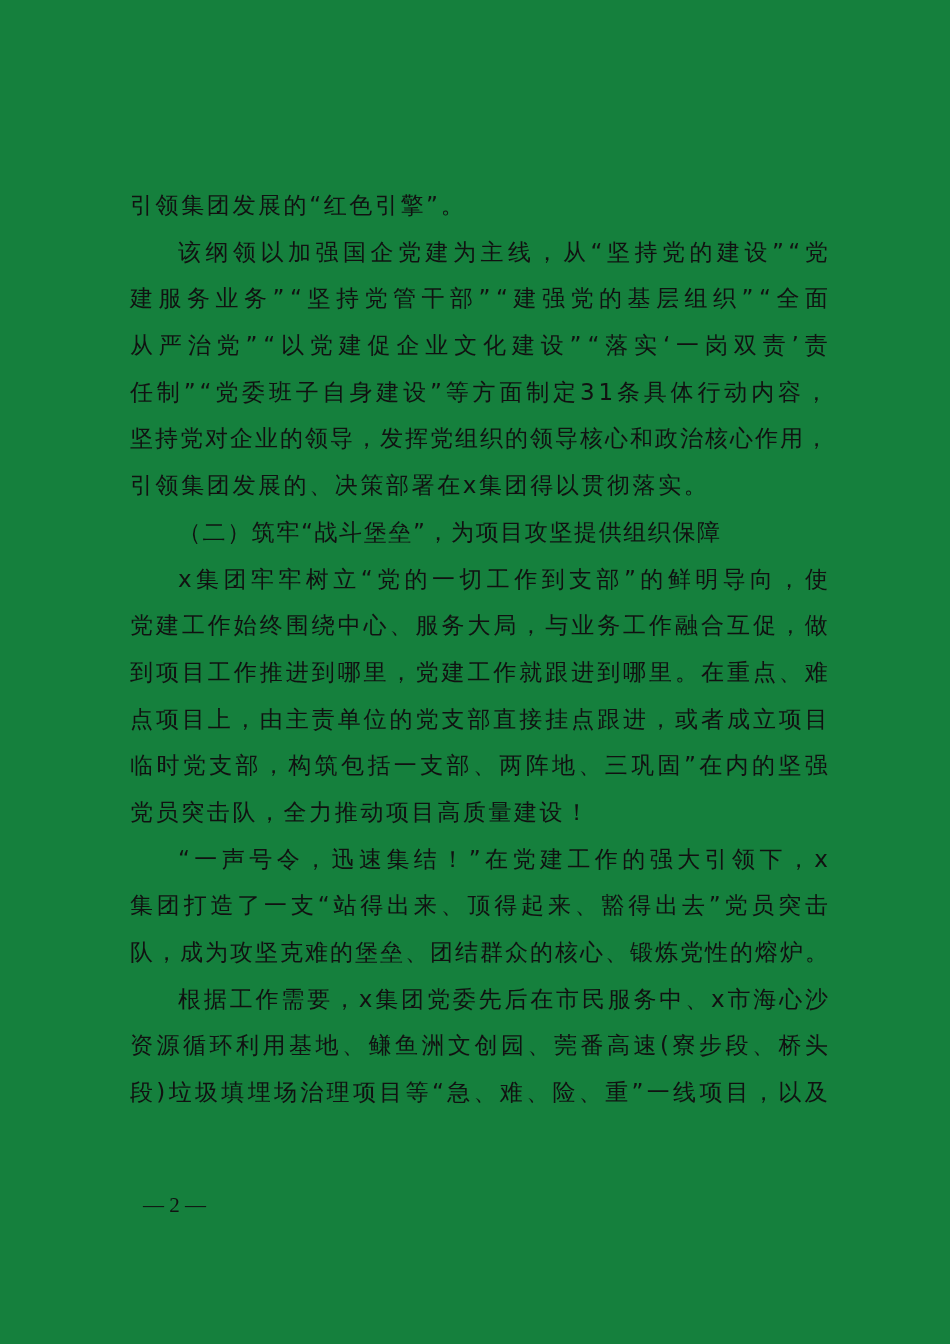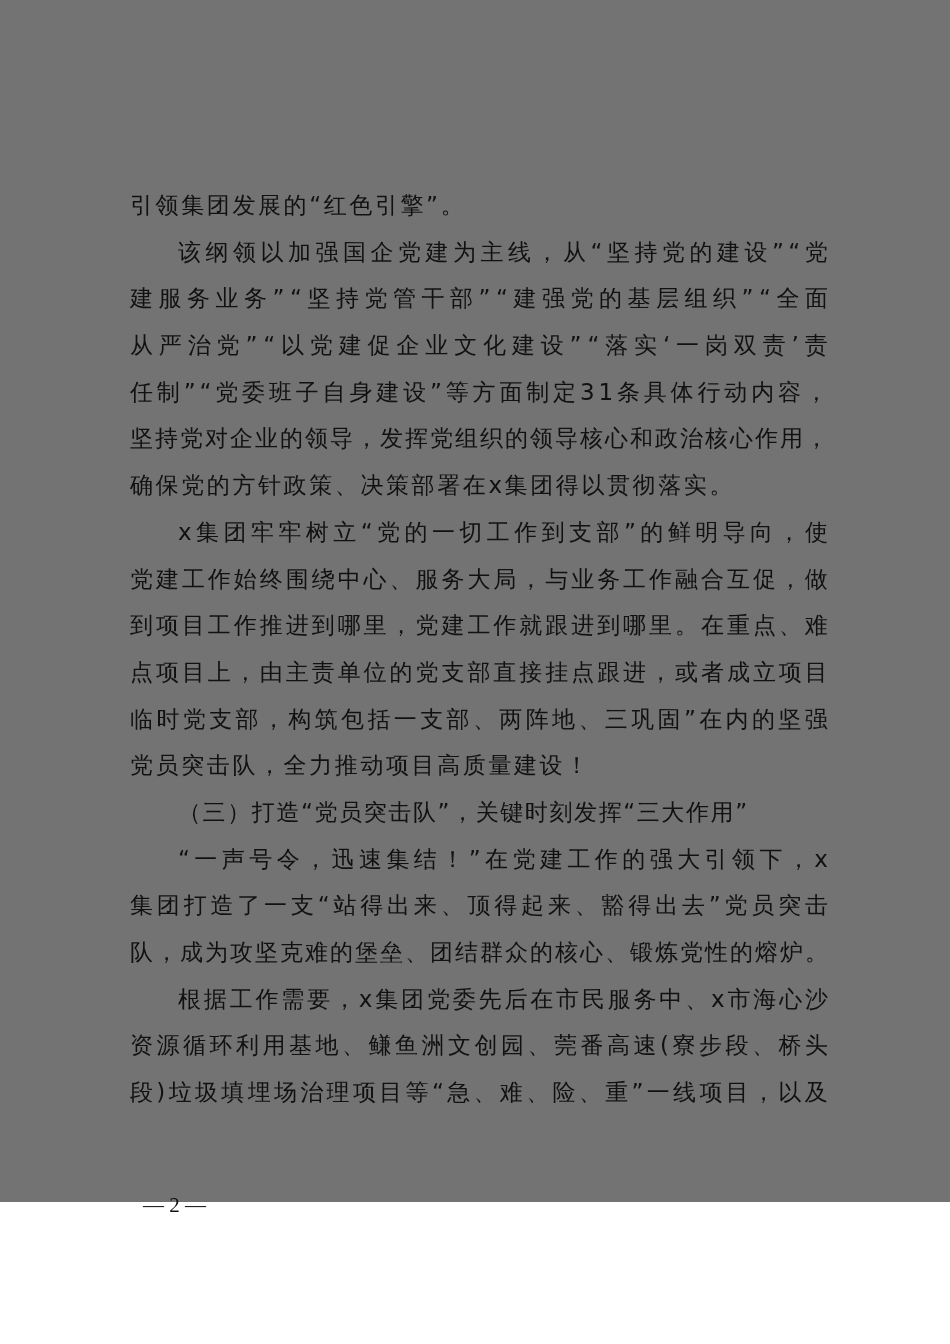--- a/index.html
+++ b/index.html
@@ -12,22 +12,22 @@
       height: 1344px;
       position: relative;
       overflow: hidden;
       font-family: "DejaVu Sans", "Liberation Sans", sans-serif;
       color: #111111;
     }
     .page {
       position: absolute;
       left: 0; top: 0;
       width: 950px;
-      height: 1202px;
-      background: #737373;
+      height: 1344px;
+      background: #15803d;
     }
     .body-text {
       position: absolute;
       left: 130px;
       top: 182px;
       width: 698px;
     }
     .line {
       height: 46.7px;
       line-height: 46.7px;
@@ -206,21 +206,22 @@
         <span>心</span>
         <span>和</span>
         <span>政</span>
         <span>治</span>
         <span>核</span>
         <span>心</span>
         <span>作</span>
         <span>用</span>
         <span>，</span>
       </div>
-    <div class="line last">确保党的方针政策、决策部署在x集团得以贯彻落实。</div>
+    <div class="line last">引领集团发展的、决策部署在x集团得以贯彻落实。</div>
+    <div class="line heading">（二）筑牢“战斗堡垒”，为项目攻坚提供组织保障</div>
     <div class="line indent" style="display: flex; justify-content: space-between;">
         <span>x</span>
         <span>集</span>
         <span>团</span>
         <span>牢</span>
         <span>牢</span>
         <span>树</span>
         <span>立</span>
         <span>“</span>
         <span>党</span>
@@ -351,21 +352,20 @@
         <span>巩</span>
         <span>固</span>
         <span>”</span>
         <span>在</span>
         <span>内</span>
         <span>的</span>
         <span>坚</span>
         <span>强</span>
       </div>
     <div class="line last">党员突击队，全力推动项目高质量建设！</div>
-    <div class="line heading">（三）打造“党员突击队”，关键时刻发挥“三大作用”</div>
     <div class="line indent" style="display: flex; justify-content: space-between;">
         <span>“</span>
         <span>一</span>
         <span>声</span>
         <span>号</span>
         <span>令</span>
         <span>，</span>
         <span>迅</span>
         <span>速</span>
         <span>集</span>

